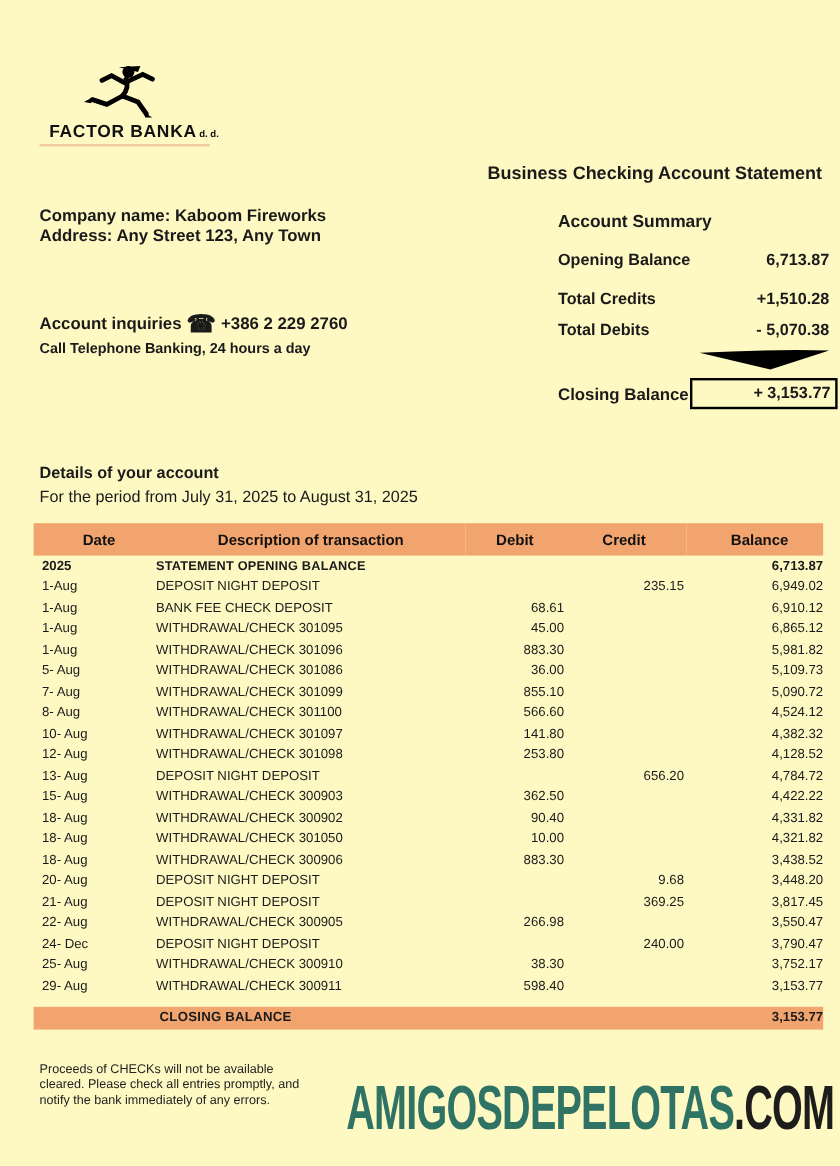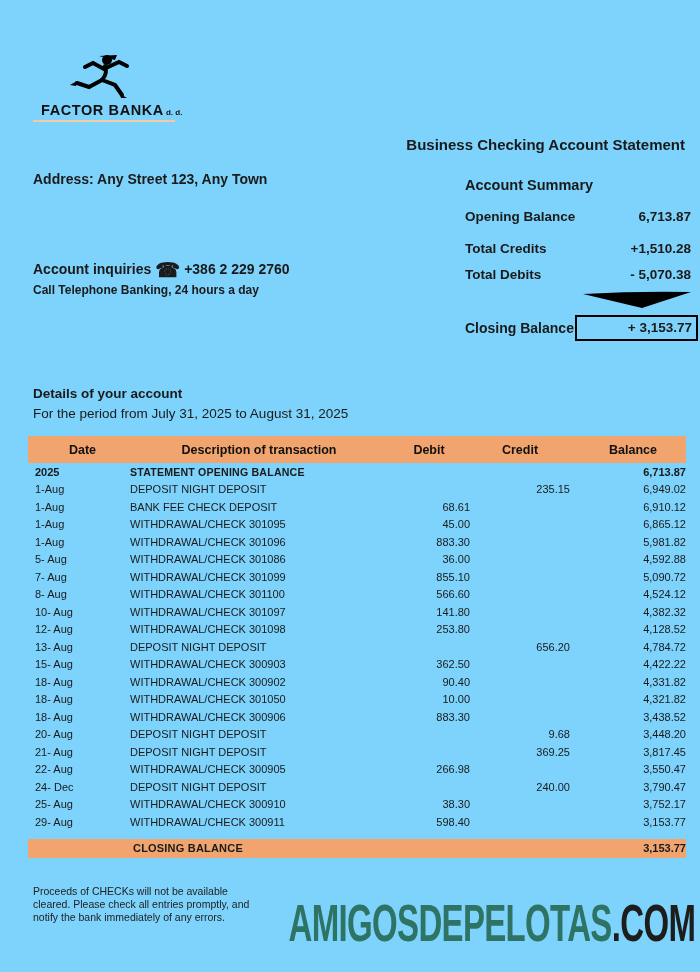--- a/index.html
+++ b/index.html
@@ -1,17 +1,17 @@
 <!DOCTYPE html>
 <html><head>
 <meta charset="utf-8">
 <style>
   html,body{margin:0;padding:0;background:#888;}
   .page{
-    position:relative;width:700px;height:972px;background:#7dd3fc;
+    position:relative;width:700px;height:972px;background:#fef9c3;
     font-family:"Liberation Sans", sans-serif;color:#1a1a1a;overflow:hidden;
     margin:0 auto;
   }
   
   .logo{position:absolute;left:33px;top:50px;width:142px;}
   .logo-figure{position:absolute;left:28px;top:2px;}
   .logo-text{position:absolute;left:8px;top:52px;white-space:nowrap;
     font-size:14.5px;letter-spacing:.6px;color:#111;font-weight:600;}
   .logo-text .dd{font-size:8px;letter-spacing:0;margin-left:2px;}
   .logo-underline{position:absolute;left:0;top:70px;width:142px;height:2px;}
@@ -84,20 +84,21 @@
     </svg>
     <div class="logo-text">
       <span>FACTOR BANKA</span><span class="dd">d. d.</span>
     </div>
     <div class="logo-underline" style="background: rgb(242, 203, 163);"></div>
   </div>
 
   <div class="stmt-title">Business Checking Account Statement</div>
 
   <div class="company">
+    <div>Company name: Kaboom Fireworks</div>
     <div>Address: Any Street 123, Any Town</div>
   </div>
   <div class="inquiries">
     <span>Account inquiries</span><span class="phone-glyph">☎</span><span>+386 2 229 2760</span>
   </div>
   <div class="phone-note">Call Telephone Banking, 24 hours a day</div>
 
   <div class="summary-title">Account Summary</div>
   <div class="sum-row sum-opening">
     <span>Opening Balance</span>
@@ -172,21 +173,21 @@
       <td class="c-desc">WITHDRAWAL/CHECK 301096</td>
       <td class="c-debit num">883.30</td>
       <td class="c-credit num"></td>
       <td class="c-balance num">5,981.82</td>
     </tr>
           <tr>
       <td class="c-date">5- Aug</td>
       <td class="c-desc">WITHDRAWAL/CHECK 301086</td>
       <td class="c-debit num">36.00</td>
       <td class="c-credit num"></td>
-      <td class="c-balance num">4,592.88</td>
+      <td class="c-balance num">5,109.73</td>
     </tr>
           <tr>
       <td class="c-date">7- Aug</td>
       <td class="c-desc">WITHDRAWAL/CHECK 301099</td>
       <td class="c-debit num">855.10</td>
       <td class="c-credit num"></td>
       <td class="c-balance num">5,090.72</td>
     </tr>
           <tr>
       <td class="c-date">8- Aug</td>

